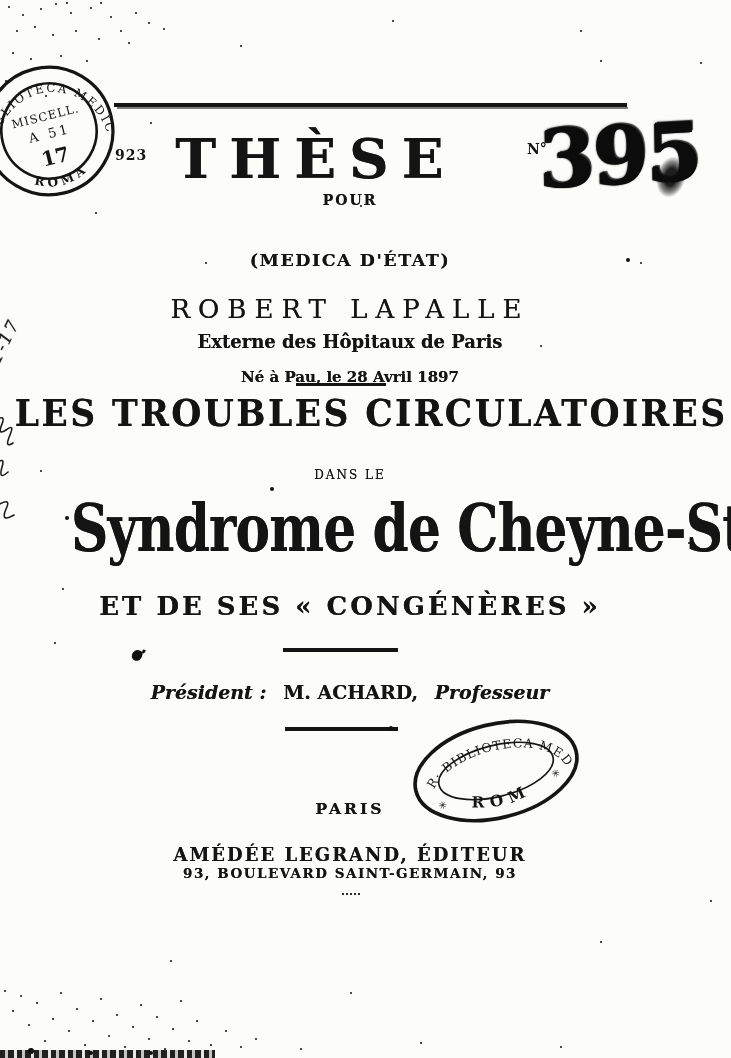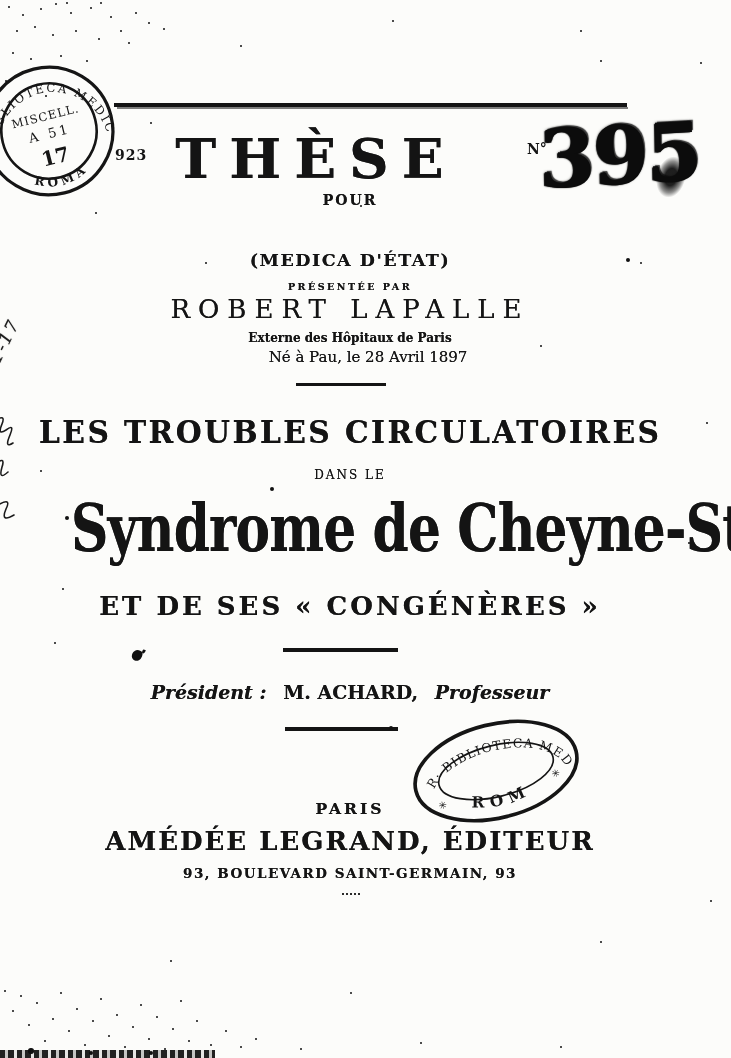--- a/index.html
+++ b/index.html
@@ -22,40 +22,40 @@
   .numero{left:539px; top:108px; font-size:80px; font-weight:900; letter-spacing:-2px;
           transform:rotate(-3deg) skewX(-2deg); color:#0c0c0c;
           text-shadow:1px 1px 0 #0c0c0c, -1px 1px 1px #0c0c0c, 2px -1px 1px rgba(10,10,10,.8), 0 0 3px rgba(0,0,0,.55);}
   .numero-blot{left:651px; top:148px; width:40px; height:58px;
           background:radial-gradient(closest-side, rgba(12,12,12,.92) 30%, rgba(12,12,12,.45) 55%, transparent 72%);
           border-radius:45% 60% 50% 55%; transform:rotate(14deg);}
   .degree{top:210px; font-size:31px; font-weight:bold; letter-spacing:4px;}
   .diploma{top:250px; font-size:17.5px; font-weight:bold; letter-spacing:1.5px;}
   .presented{top:281px; font-size:9.5px; font-weight:bold; letter-spacing:2.5px;}
   .author{top:294px; font-size:26px; letter-spacing:8px; font-weight:500;}
-  .role{top:331px; font-size:12px; font-weight:600;}
-  .birth{top:348px; font-size:15px; font-weight:400;padding-left:18px;}
+  .role{top:331px; font-size:18px; font-weight:600;}
+  .birth{top:368px; font-size:15px; font-weight:700;}
   .rule-small{left:296px; top:383px; width:90px; height:2.5px; background:var(--ink);}
-  .subject1{top:413px; font-size:31px; font-weight:bold; letter-spacing:2.5px;}
+  .subject1{top:391px; font-size:36px; font-weight:bold; letter-spacing:2.5px;}
   .subject1 span{display:inline-block; transform:scale(.96,1.05);}
   .connector{top:468px; font-size:12px; font-weight:normal; letter-spacing:2px;}
   .mainline{top:489px;}
   .mainline span{display:inline-block; font-size:61px; font-weight:bold; letter-spacing:-1px;
                  transform:scale(.85,1.08); transform-origin:center top;}
   .subject2{top:591px; font-size:26px; font-weight:bold; letter-spacing:3px;}
   .blot{left:132px; top:650px; width:10px; height:11px; background:#101010;
         border-radius:55% 40% 60% 50%; transform:rotate(20deg);
         box-shadow:5px -6px 0 -3.5px #101010;}
   .rule-a{left:283px; top:648px; width:115px; height:3.5px; background:var(--ink);}
   .rule-b{left:285px; top:727px; width:113px; height:3.5px; background:var(--ink);}
   .president{top:681px; font-size:19px; font-weight:bold;}
   .president .it{font-style:italic;}
   .president .sep{display:inline-block; width:10px;}
   .city{top:799px; font-size:15.5px; letter-spacing:3px; font-weight:600;}
-  .publisher{top:826px; font-size:26px; letter-spacing:2px; font-weight:600;}
+  .publisher{top:844px; font-size:18px; letter-spacing:2px; font-weight:600;}
   .address{top:865px; font-size:13.5px; font-weight:bold; letter-spacing:1.5px;}
   .dashes{left:342px; top:893px; width:18px; border-top:2px dotted #2b2b2b;}
   .year{top:904px; font-size:15.5px; font-weight:bold; letter-spacing:2px;}
   .oval-stamp{left:398px; top:716px; width:196px; height:110px; transform:rotate(-14deg);}
   .circle-stamp{left:-27px; top:55px; width:152px; height:152px; transform:rotate(-14deg);}
   .handnote{left:-30px; top:388px; transform:rotate(-64deg); transform-origin:0 0;
             font-style:italic; font-size:17px; letter-spacing:2px; color:#1c1c1c;
             text-shadow:0 0 1px rgba(20,20,20,.6); white-space:nowrap;}
   svg text{fill:#151515;}
   .speck{position:absolute; width:2px; height:2px; background:transparent; border-radius:50%;}
@@ -92,21 +92,20 @@
 
   <div class="abs rule-header"></div>
   <div class="abs shelf">923</div>
   <div class="cline these">THÈSE</div>
   <div class="cline pour">POUR</div>
   <div class="abs numero-label">N°</div>
   <div class="abs numero">395</div>
   <div class="abs numero-blot"></div>
 
   <div class="cline diploma">(MEDICA D'ÉTAT)</div>
-  <div class="cline presented">PRÉSENTÉE PAR</div>
   <div class="cline author">ROBERT LAPALLE</div>
   <div class="cline role">Externe des Hôpitaux de Paris</div>
   <div class="cline birth">Né à Pau, le 28 Avril 1897</div>
   <div class="abs rule-small"></div>
 
   <div class="cline subject1"><span>LES TROUBLES CIRCULATOIRES</span></div>
   <div class="cline connector">DANS LE</div>
   <div class="cline mainline"><span>Syndrome de Cheyne-Stokes</span></div>
   <div class="cline subject2">ET DE SES « CONGÉNÈRES »</div>
 

